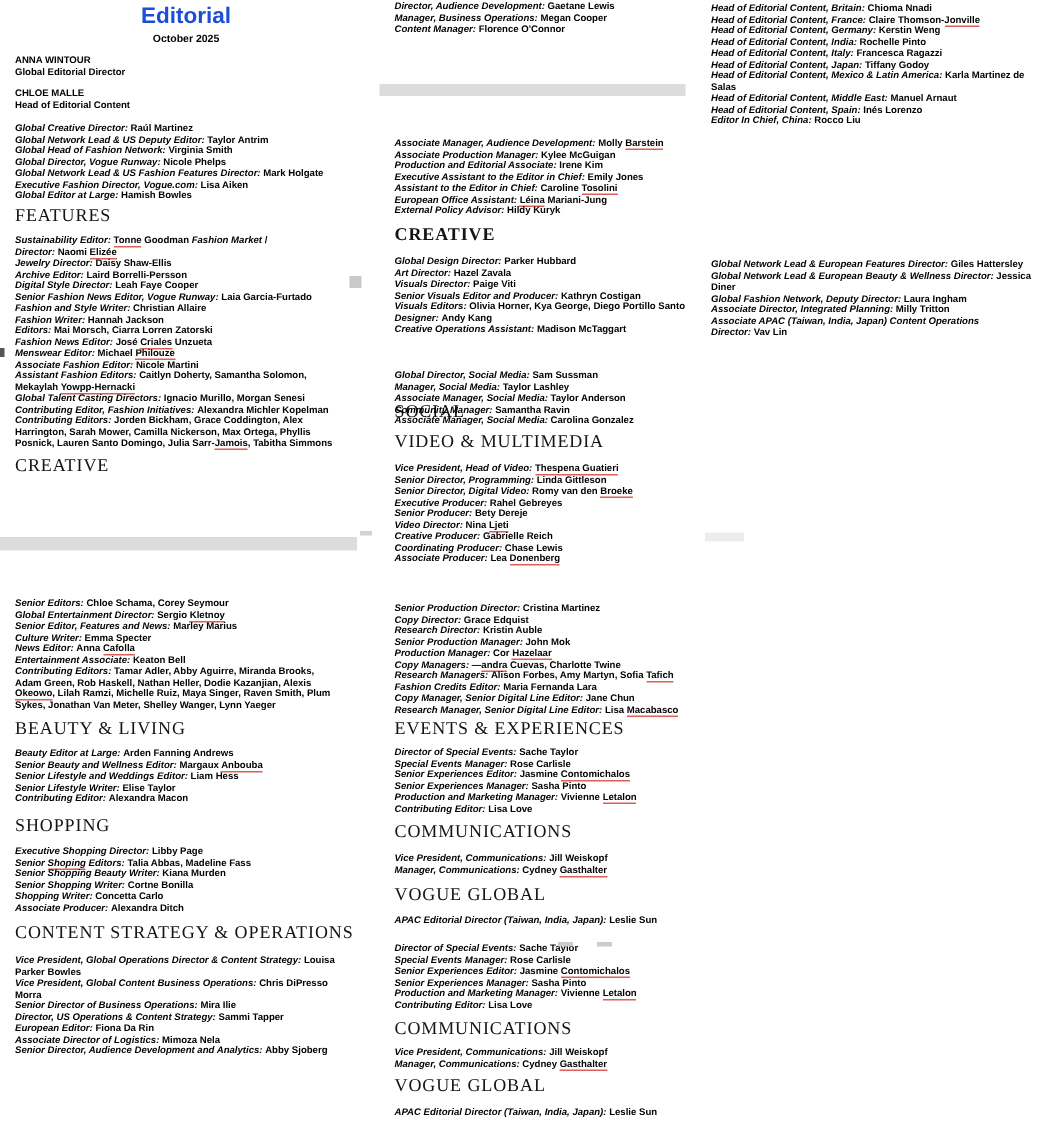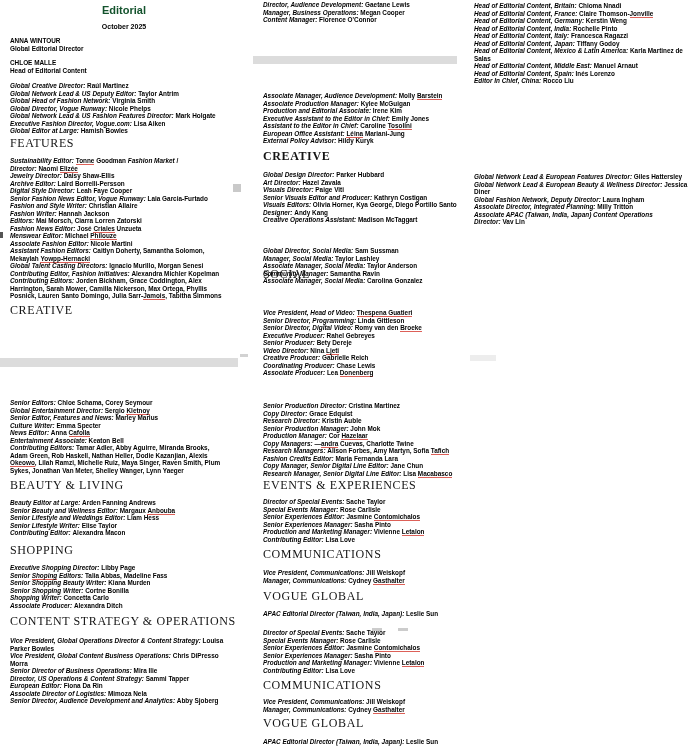--- a/index.html
+++ b/index.html
@@ -8,21 +8,21 @@
   .page{position:absolute;inset:0;background:#ffffff;}
   .col{position:absolute;top:0;height:750px;}
   .block{position:absolute;left:0;right:0;}
   .line{white-space:nowrap;font-size:6.4px;line-height:7.5px;font-weight:bold;color:#000;}
   .line .r{font-style:italic;}
   .line .u{border-bottom:1px solid #dd6058;}
   .heading{position:absolute;left:0;white-space:nowrap;
            font-family:"Liberation Serif",serif;font-weight:400;
            font-size:12px;letter-spacing:0.6px;color:#141414;}
   .title{position:absolute;left:0;right:0;text-align:center;
-         font-size:11px;line-height:15px;font-weight:bold;color:#14532d;}
+         font-size:15px;line-height:15px;font-weight:bold;color:#1d4ed8;}
   .subtitle{position:absolute;left:0;right:0;text-align:center;
             font-size:7px;font-weight:bold;color:#000;}
   .artifact{position:absolute;}
 </style>
 </head>
 <body>
 
 <div class="page">
   <div class="col" id="col-root">
       <div class="col" style="left: 10px; width: 228px;">
@@ -136,20 +136,21 @@
           <div class="line"><span class="r">Creative Operations Assistant: </span><span>Madison McTaggart</span></div>
         </div>
         <div class="heading" style="top: 225px; margin-top: 42px;">SOCIAL</div>
         <div class="block" style="top: 247px;">
           <div class="line"><span class="r">Global Director, Social Media: </span><span>Sam Sussman</span></div>
           <div class="line"><span class="r">Manager, Social Media: </span><span>Taylor Lashley</span></div>
           <div class="line"><span class="r">Associate Manager, Social Media: </span><span>Taylor Anderson</span></div>
           <div class="line"><span class="r">Community Manager: </span><span>Samantha Ravin</span></div>
           <div class="line"><span class="r">Associate Manager, Social Media: </span><span>Carolina Gonzalez</span></div>
         </div>
+        <div class="heading" style="top: 287px;">VIDEO &amp; MULTIMEDIA</div>
         <div class="block" style="top: 309px;">
           <div class="line"><span class="r">Vice President, Head of Video: </span><span class="u">Thespena Guatieri</span></div>
           <div class="line"><span class="r">Senior Director, Programming: </span><span>Linda Gittleson</span></div>
           <div class="line"><span class="r">Senior Director, Digital Video: </span><span>Romy van den </span><span class="u">Broeke</span></div>
           <div class="line"><span class="r">Executive Producer: </span><span>Rahel Gebreyes</span></div>
           <div class="line"><span class="r">Senior Producer: </span><span>Bety Dereje</span></div>
           <div class="line"><span class="r">Video Director: </span><span>Nina </span><span class="u">Ljeti</span></div>
           <div class="line"><span class="r">Creative Producer: </span><span>Gabrielle Reich</span></div>
           <div class="line"><span class="r">Coordinating Producer: </span><span>Chase Lewis</span></div>
           <div class="line"><span class="r">Associate Producer: </span><span>Lea </span><span class="u">Donenberg</span></div>

